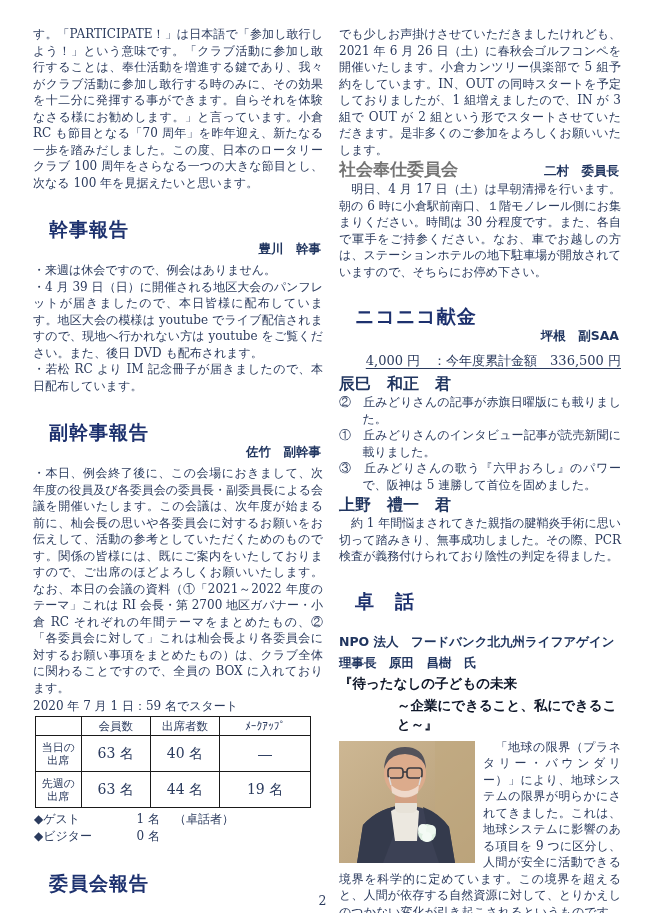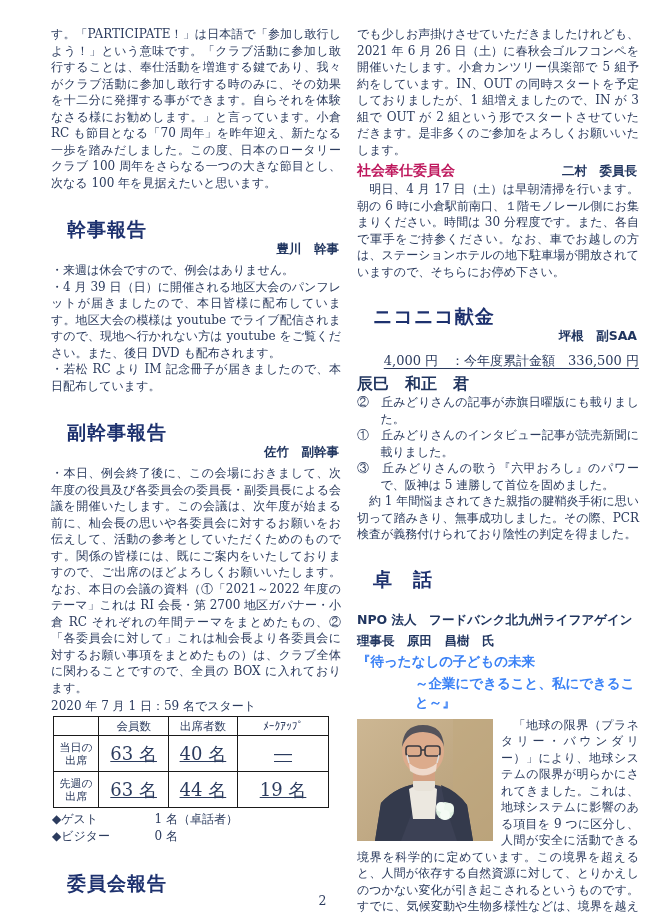--- a/index.html
+++ b/index.html
@@ -6,21 +6,21 @@
   html,body { margin:0; padding:0; }
   body {
     width:645px; height:913px;
     background:#ffffff;
     font-family:"DejaVu Serif","Liberation Serif",serif;
     color:#2b3b5e;
   }
   .page {
     position:relative;
     width:645px; height:913px;
-    padding:26px 25px 0 51px;
+    padding:26px 25px 0 33px;
     overflow:hidden;
   }
   .columns { display:flex; gap:16px; }
   .col { flex:none; }
   .col-left  { width:290px; }
   .col-right { width:282px; }
 
   p.body {
     margin:0;
     font-size:12px;
@@ -46,44 +46,44 @@
     font-size:12.5px; line-height:16px;
     color:#20355f;
     padding-right:2px;
     white-space:nowrap;
   }
   .subhead-row {
     display:flex; justify-content:space-between; align-items:flex-end;
     margin:4px 0 2px 0;
   }
   .subhead {
-    font-family:Liberation Sans, sans-serif;
+    font-family:Liberation Mono, monospace;
     font-weight:bold;
-    font-size:14px; line-height:17px;
-    color:#be185d;
+    font-size:17px; line-height:17px;
+    color:#737373;
   }
   .start-note { font-size:12px; line-height:17px; margin:2px 0 1px 0; }
 
   table.att-table { border-collapse:collapse; margin:1px 12px 3px 2px; }
   table.att-table th, table.att-table td {
     border:1.6px solid #1a1a1a;
     text-align:center; vertical-align:middle;
     padding:0 2px;
     color:#2b3b5e;
   }
   table.att-table th { font-weight:normal; font-size:11.5px; height:19px; }
   th.small-kana { font-size:9px; }
   td.row-label { font-size:11px; line-height:13px; white-space:pre-line; width:46px; }
-  td.val { font-size:18px; width:70px; height:36px;text-decoration:underline; }
+  td.val { font-size:14px; width:70px; height:36px; }
   td.val-wide { width:92px; }
 
   .count-row { display:flex; font-size:12px; line-height:17px; margin-left:1px; }
   .count-row .c-label { width:78px; }
   .count-row .c-value { width:48px; text-align:right; }
-  .count-row .c-note  { }
+  .count-row .c-note  { margin-left:14px; }
 
   .amount-line {
     text-align:right;
     font-size:13px; line-height:18px;
     margin:8px 0 5px 0;
   }
   .amount-line span {
     text-decoration:underline;
     text-underline-offset:3px;
   }
@@ -98,21 +98,21 @@
     text-align:justify;
   }
   .lecture-org, .lecture-person {
     font-family:"DejaVu Sans","Liberation Sans",sans-serif;
     font-weight:bold; font-size:12.5px; line-height:17px;
     margin:4px 0 3px 0; color:#20355f;
   }
   .lecture-title1, .lecture-title2 {
     font-family:"DejaVu Sans","Liberation Sans",sans-serif;
     font-weight:bold; font-size:13.5px; line-height:19px;
-    color:#3b82f6; margin:3px 0 0 0;
+    color:#0f172a; margin:3px 0 0 0;
   }
   .lecture-title2 { margin-left:58px; }
   .lecture-body { margin-top:5px; }
   .photo {
     float:left;
     width:136px; height:122px;
     margin:2px 8px 3px 0;
     display:block;
   }
   .page-number {
@@ -213,20 +213,21 @@
       <section>
         <div class="sec-head">
           <h2 class="sec-title">ニコニコ献金</h2>
           <span class="speaker">坪根　副SAA</span>
         </div>
         <p class="amount-line"><span>4,000 円　：今年度累計金額　336,500 円</span></p>
         <div class="donor-name">辰巳　和正　君</div>
         <p class="donor-item">②　丘みどりさんの記事が赤旗日曜版にも載りました。</p>
         <p class="donor-item">①　丘みどりさんのインタビュー記事が読売新聞に載りました。</p>
         <p class="donor-item">③　丘みどりさんの歌う『六甲おろし』のパワーで、阪神は 5 連勝して首位を固めました。</p>
+        <div class="donor-name">上野　禮一　君</div>
         <p class="body">　約 1 年間悩まされてきた親指の腱鞘炎手術に思い切って踏みきり、無事成功しました。その際、PCR 検査が義務付けられており陰性の判定を得ました。</p>
       </section>
 
       <section>
         <div class="sec-head">
           <h2 class="sec-title">卓　話</h2>
         </div>
         <div class="lecture-org">NPO 法人　フードバンク北九州ライフアゲイン</div>
         <div class="lecture-person">理事長　原田　昌樹　氏</div>
         <div class="lecture-title1">『待ったなしの子どもの未来</div>

